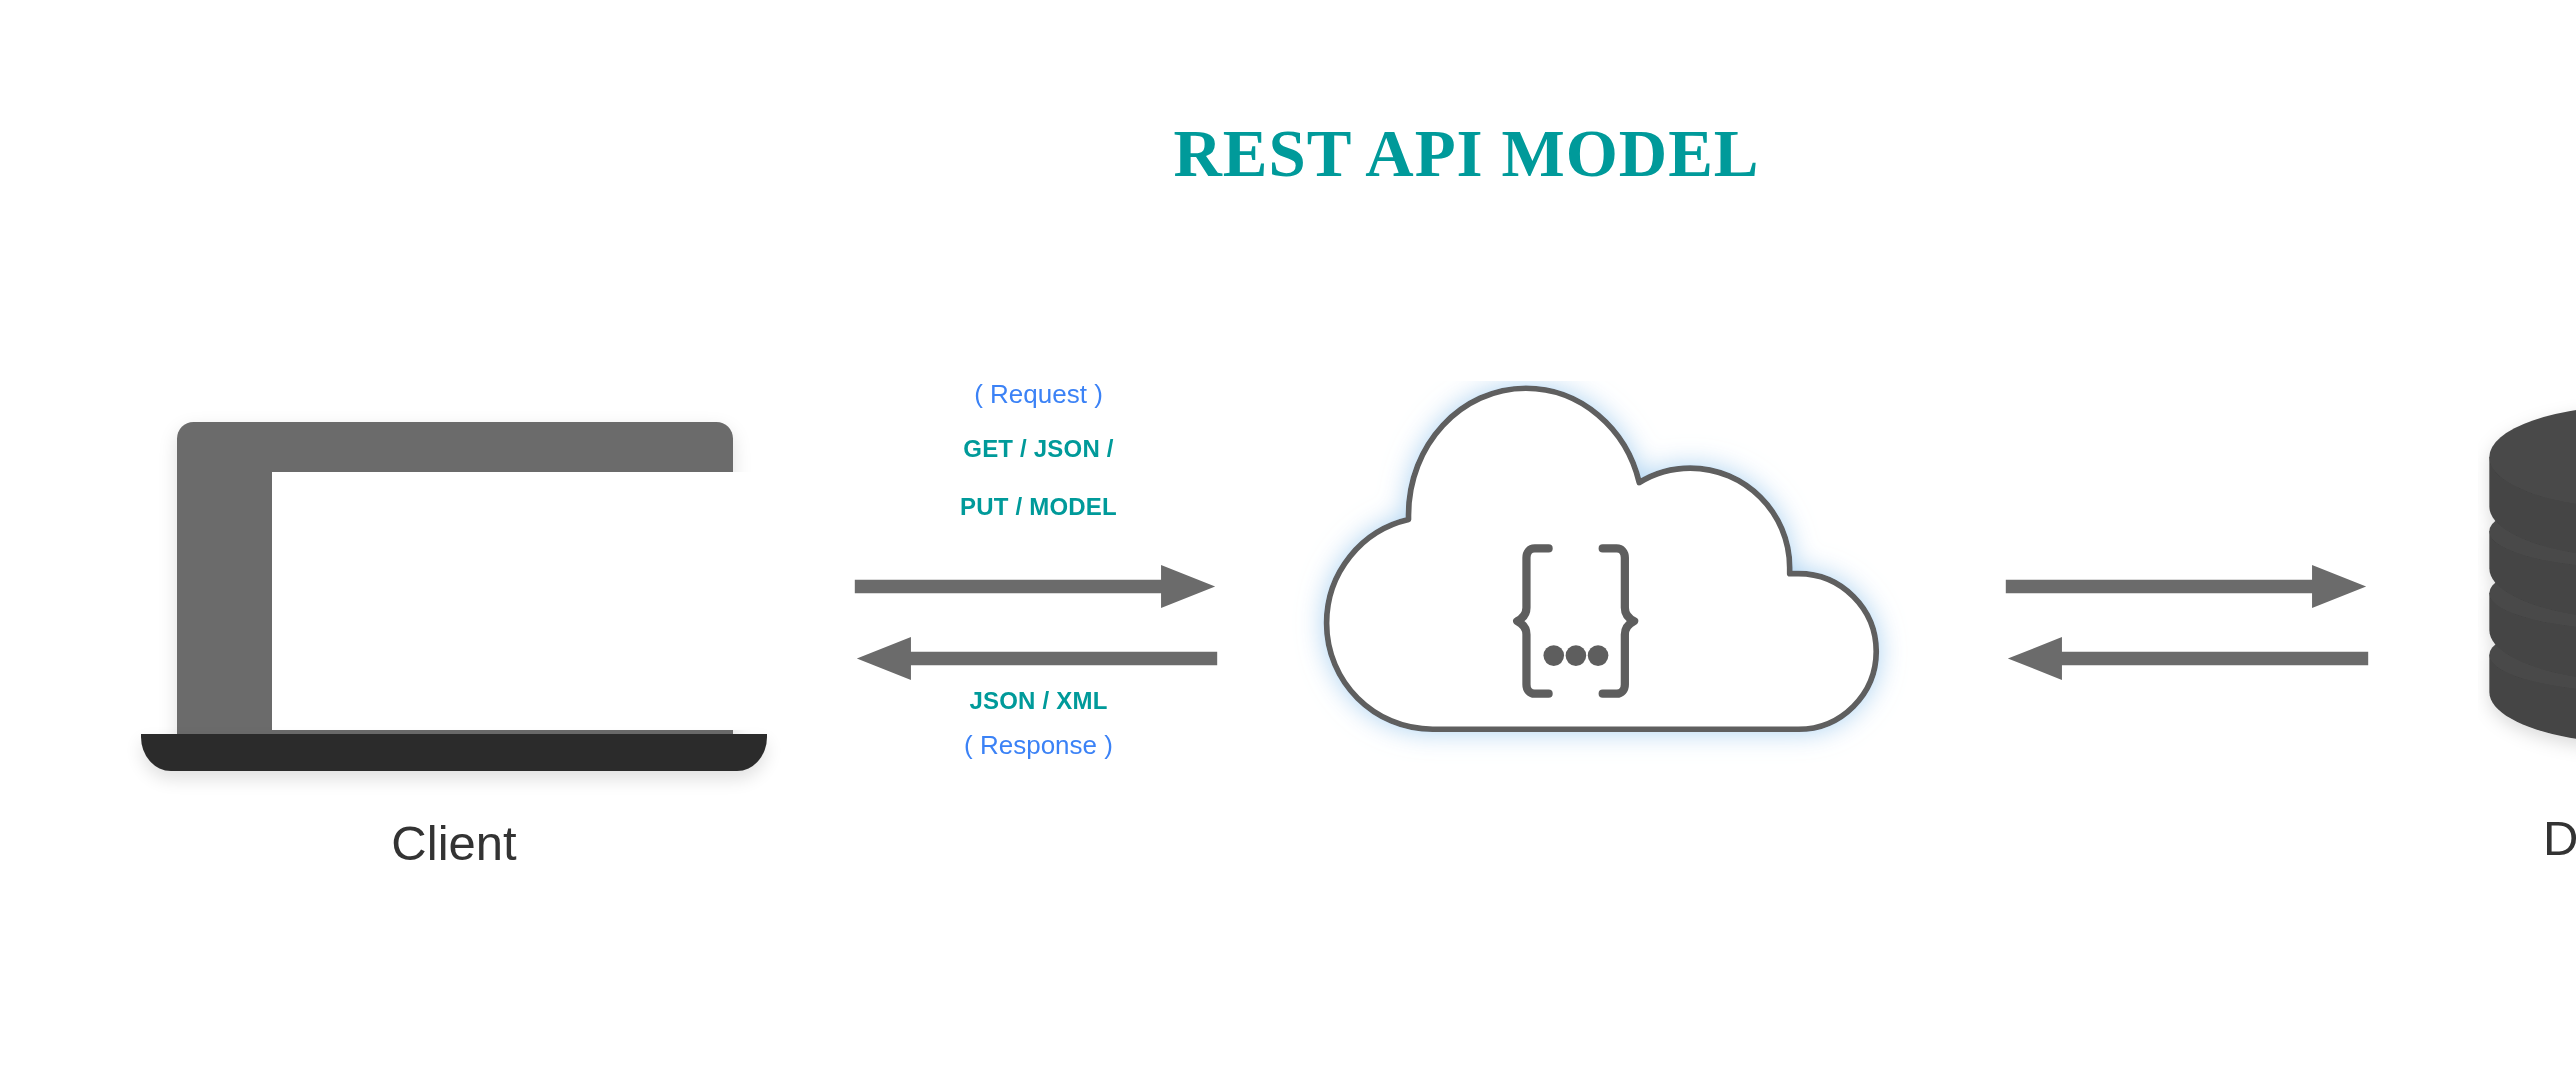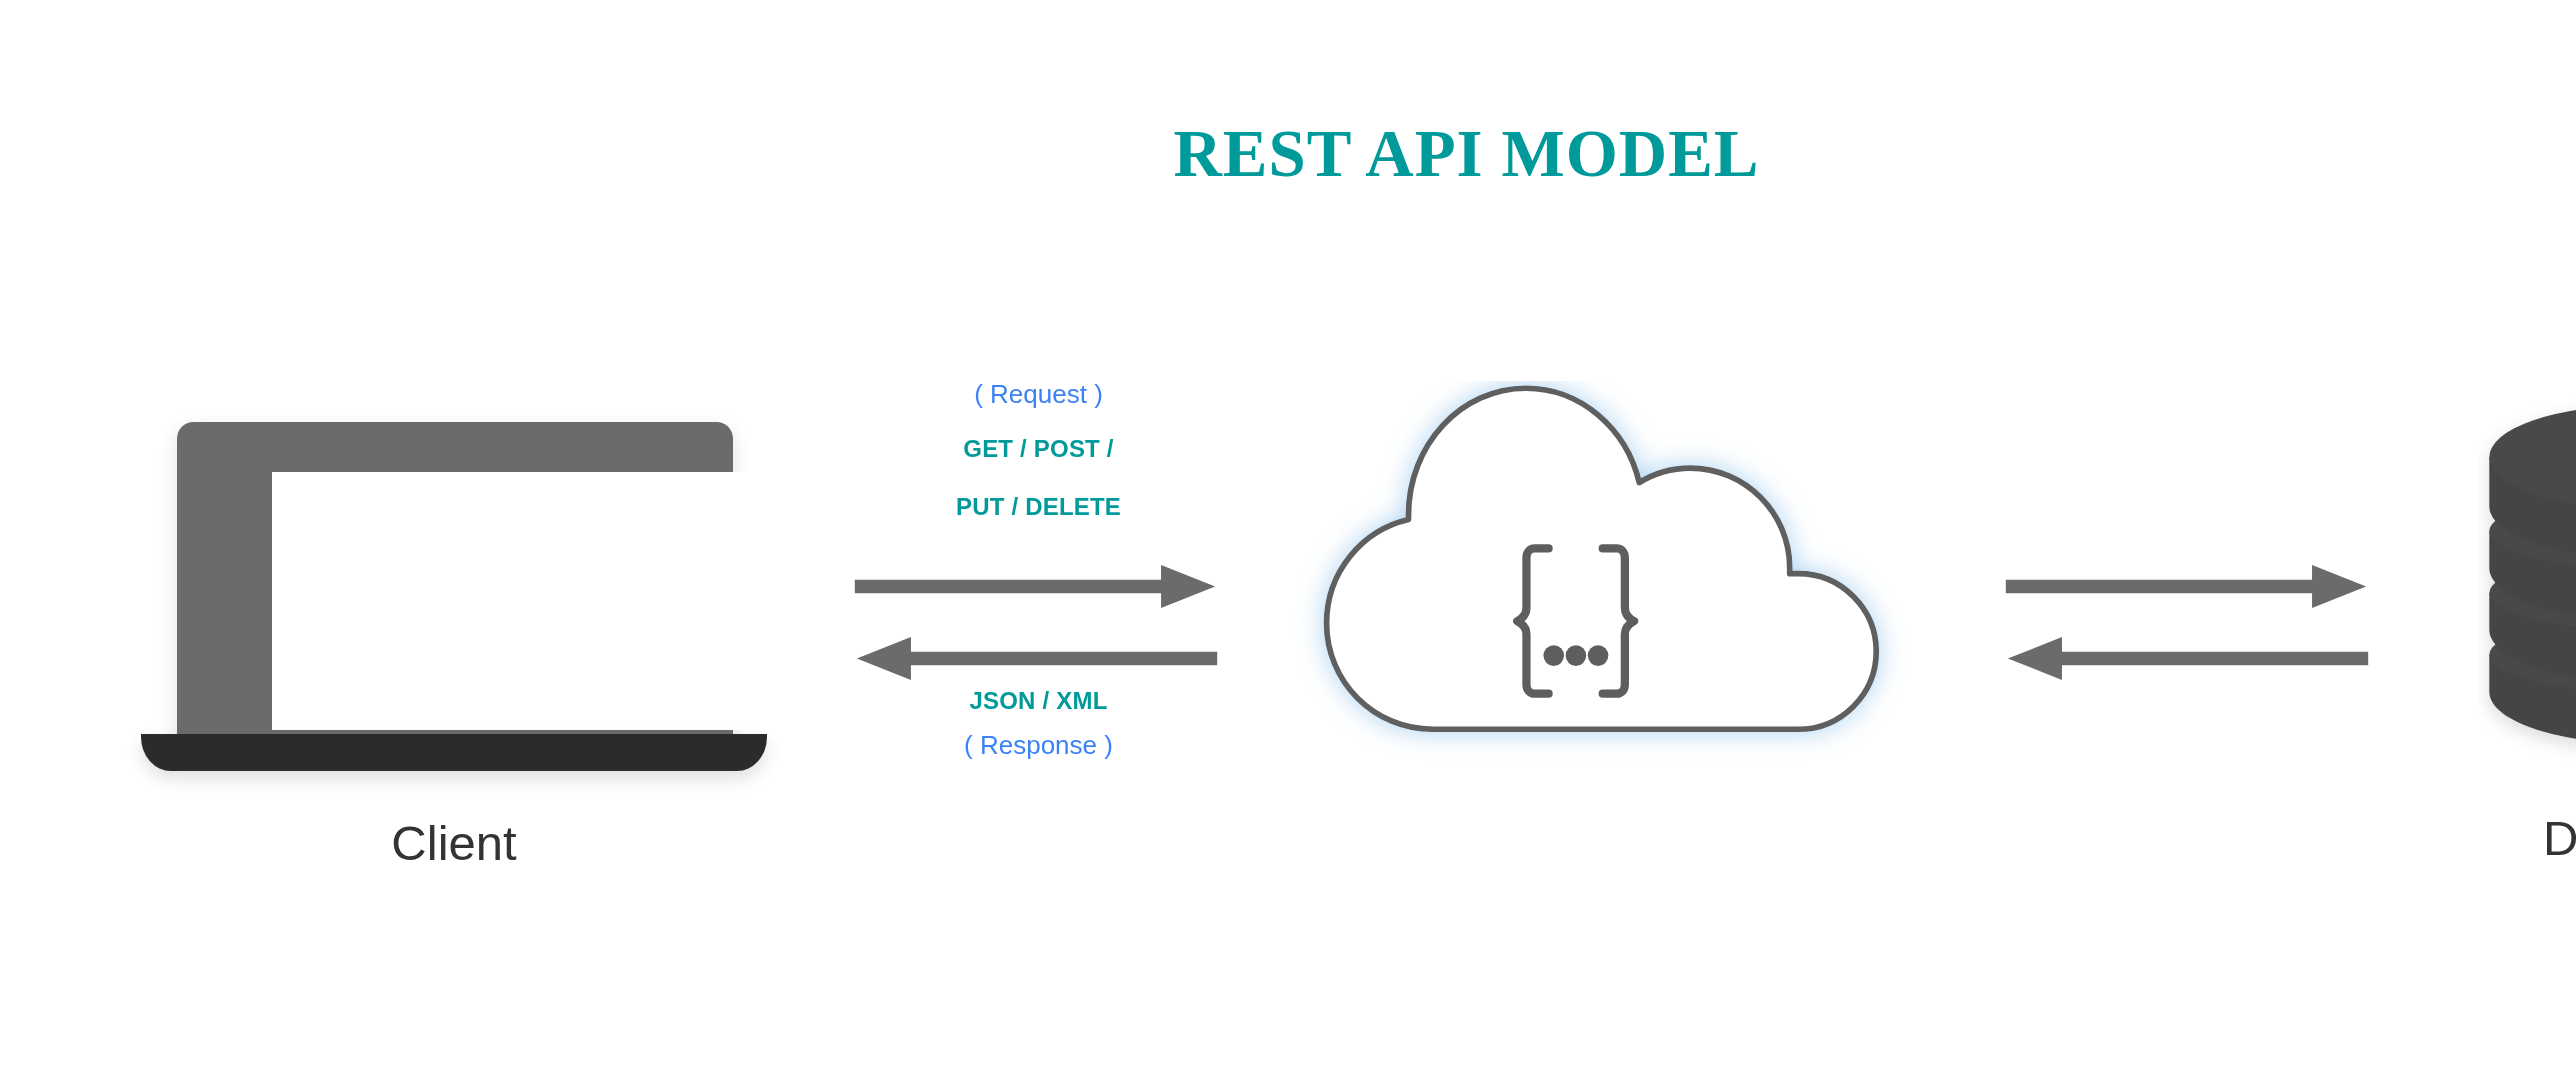--- a/index.html
+++ b/index.html
@@ -181,22 +181,22 @@
     <div id="laptop-lid">
       <div id="laptop-screen"></div>
       <div id="laptop-trackpad"></div>
     </div>
     <div id="laptop-base"></div>
   </div>
   <div class="node-label" id="client-label">Client</div>
 
   <div id="msg-col">
     <div class="msg-line msg-paren" id="msg-request">( Request )</div>
-    <div class="msg-line msg-teal" id="msg-verbs1">GET / POST /</div>
-    <div class="msg-line msg-teal" id="msg-verbs2">PUT / DELETE</div>
+    <div class="msg-line msg-teal" id="msg-verbs1">GET / JSON /</div>
+    <div class="msg-line msg-teal" id="msg-verbs2">PUT / MODEL</div>
     <div class="msg-line msg-teal" id="msg-jsonxml">JSON / XML</div>
     <div class="msg-line msg-paren" id="msg-response">( Response )</div>
   </div>
 
   <div class="arrow" id="arrow-left-fwd">
     <svg width="366" height="49" viewBox="0 0 710 96">
       <path d="M0 35 L600 35 L600 6 L706 48 L600 90 L600 61 L0 61 Z" fill="#6b6b6b"></path>
     </svg>
   </div>
   <div class="arrow" id="arrow-left-back">

